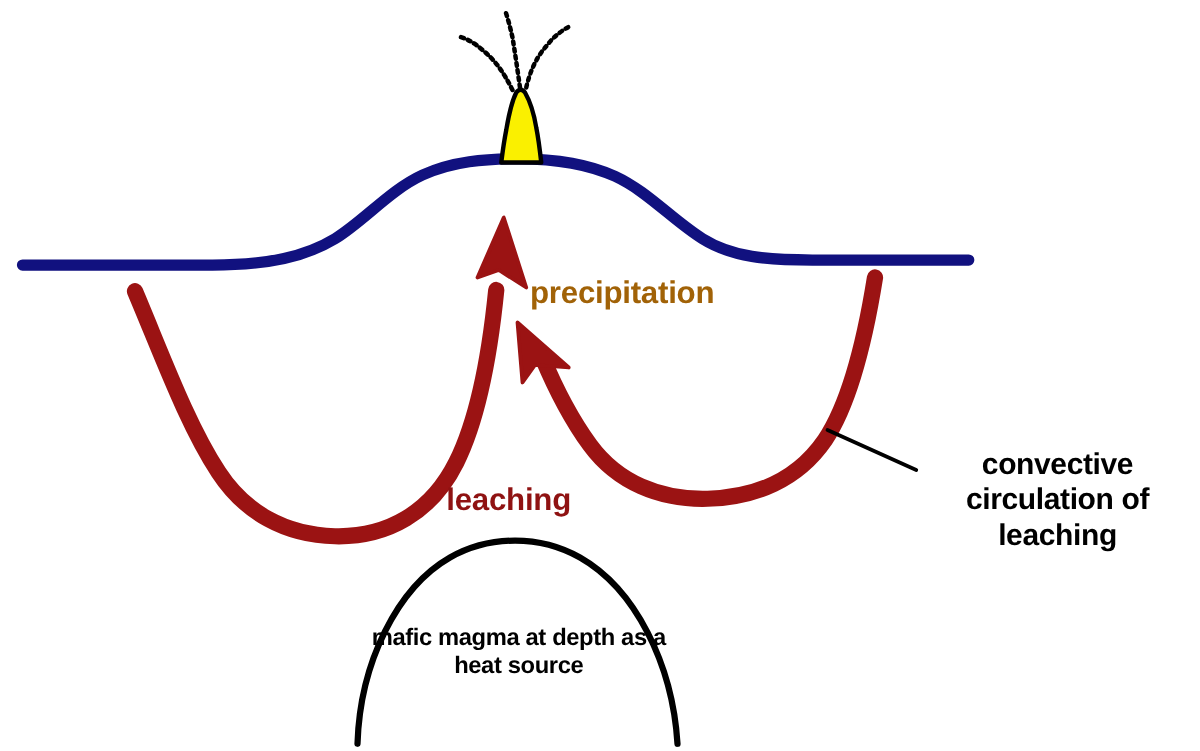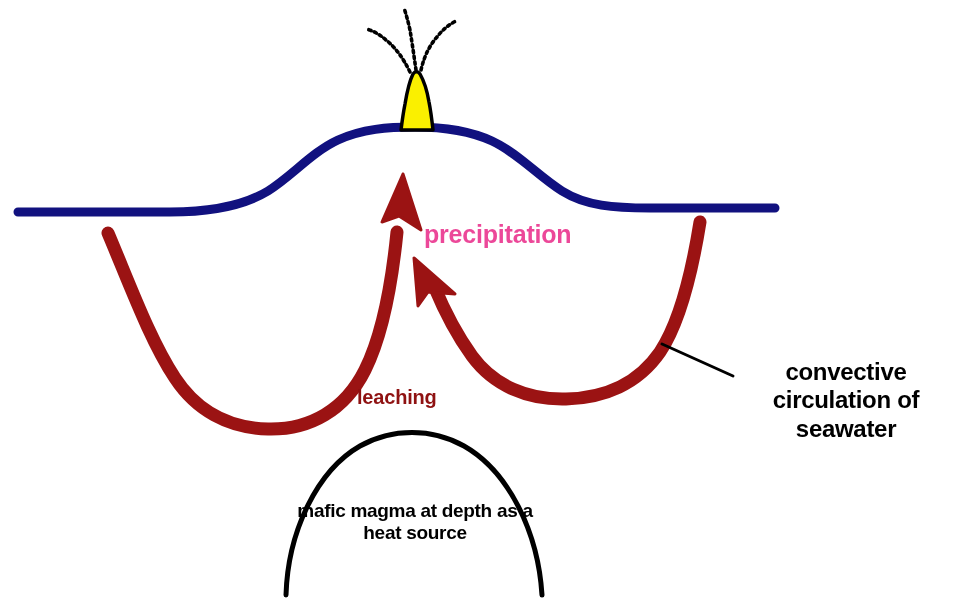--- a/index.html
+++ b/index.html
@@ -34,27 +34,27 @@
     font-family: "Liberation Sans", sans-serif;
     font-weight: bold;
     line-height: 1.18;
     white-space: pre;
     user-select: none;
   }
   #label-precipitation {
     left: 424px;
     top: 220px;
     font-size: 25px;
-    color: #ec4899;
+    color: #a16207;
     letter-spacing: -0.2px;
   }
   #label-leaching {
     left: 357px;
     top: 386px;
-    font-size: 20px;
+    font-size: 25px;
     color: #8f1212;
     letter-spacing: -0.2px;
   }
   #label-convective {
     left: 735px;
     top: 358px;
     width: 222px;
     font-size: 24px;
     color: #000000;
     text-align: center;
@@ -132,17 +132,17 @@
              C 392,428 432,428 464,446
              C 508,471 538,531 542,595" fill="none" stroke="#000000" stroke-width="5" stroke-linecap="round"></path>
 
     <line x1="662" y1="344" x2="733" y2="376" stroke="#000000" stroke-width="3" stroke-linecap="round"></line>
   </svg>
 
   <div class="label" id="label-precipitation">precipitation</div>
 
   <div class="label" id="label-leaching">leaching</div>
 
-  <div class="label" id="label-convective">convective circulation of seawater</div>
+  <div class="label" id="label-convective">convective circulation of leaching</div>
 
   <div class="label" id="label-magma">mafic magma at depth as a heat source</div>
 
 </div>
 
 </body></html>

